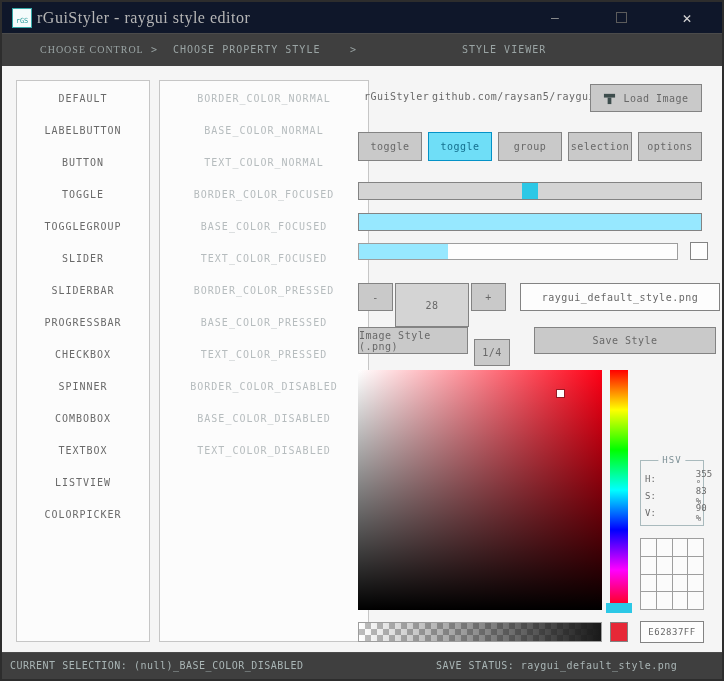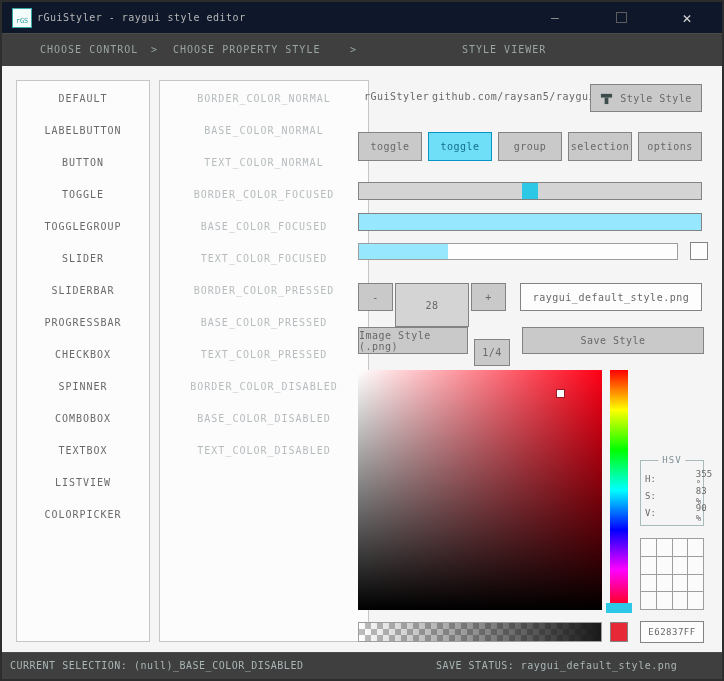--- a/index.html
+++ b/index.html
@@ -8,33 +8,33 @@
 
   #window { position:relative; width:724px; height:681px; background:#f5f5f5;
             border:2px solid #2d2d2d; overflow:hidden; }
 
   
   .titlebar { position:absolute; left:0; top:0; right:0; height:31px; background:#0f172a;
               display:flex; align-items:center; padding:0 10px; gap:5px; }
   .app-icon { width:20px; height:20px; background:#f4fbfb; border:1px solid #35a8a8;
               color:#2b9c9c; font-size:7px; line-height:7px; display:flex;
               align-items:flex-end; justify-content:center; padding-bottom:2px; }
-  .win-title { color:#b6b6b6; font-size:10px; letter-spacing:.5px; }
+  .win-title { color:#b6b6b6; font-size:16px; letter-spacing:.5px;font-family:Liberation Serif, serif; }
   .win-controls { margin-left:auto; display:flex; align-items:center; gap:44px; padding-right:14px; }
   .win-btn { width:22px; height:22px; display:flex; align-items:center; justify-content:center;
              font-size:13px; cursor:default; }
   .glyph-min { color:#9a9a9a; }
   .glyph-max { width:11px; height:11px; border:1px solid #5c5c5c; }
   .glyph-close { color:#d2d2d2; font-size:15px; }
 
   
   .menubar { position:absolute; left:0; top:31px; right:0; height:33px; background:#3f3f3f;
              border-top:1px solid #4b4b4b; }
   .menubar span { position:absolute; top:10px; font-size:10px; letter-spacing:1px; color:#9aa4a4; }
-  .mi1 { left:38px; }  .ms1 { left:149px; }  .mi2 { left:171px; }
+  .mi1 { left:38px;font-family:Liberation Serif, serif; }  .ms1 { left:149px; }  .mi2 { left:171px; }
   .ms2 { left:348px; } .mi3 { left:460px; }
 
   
   .statusbar { position:absolute; left:0; bottom:0; right:0; height:27px; background:#3f3f3f;
                border-top:1px solid #4b4b4b; }
   .statusbar span { position:absolute; top:7px; font-size:10px; letter-spacing:.5px; color:#a9b5b5; }
   .st-left { left:8px; }  .st-right { left:434px; }
 
   
   .list-panel { position:absolute; top:78px; height:562px; background:#fcfcfc;
@@ -78,25 +78,25 @@
 
   #progressbar { position:absolute; left:356px; top:241px; width:320px; height:17px;
                  background:#fdfdfd; border:1px solid #9d9d9d; }
   #progress-fill { position:absolute; left:0; top:0; bottom:0; width:28%; background:var(--accent); }
 
   #checkbox { left:688px; top:240px; width:18px; height:18px; }
 
   #spin-minus { left:356px; top:281px; width:35px; height:28px; }
   #spin-value { left:393px; top:281px; width:74px; height:44px; background:#d4d4d4; }
   #spin-plus  { left:469px; top:281px; width:35px; height:28px; }
-  #filename-box { left:518px; top:281px; width:182px; height:28px; }
+  #filename-box { left:518px; top:281px; width:200px; height:28px; }
 
   #btn-image { left:356px; top:325px; width:110px; height:27px; }
   #btn-ratio { left:472px; top:325px; width:36px;  height:27px;margin-top:12px; }
-  #btn-save  { left:520px; top:325px; width:182px; height:27px; }
+  #btn-save  { left:532px; top:325px; width:182px; height:27px; }
 
   
   #color-panel { position:absolute; left:356px; top:368px; width:244px; height:240px;
                  background:
                    linear-gradient(to bottom, rgba(0,0,0,0) 0%, #000 100%),
                    linear-gradient(to right, #ffffff 0%, #ff0015 100%); }
   #color-marker { position:absolute; left:calc(83% - 4px); top:calc(10% - 4px);
                   width:7px; height:7px; background:#fff; outline:1px solid rgba(0,0,0,.35); }
 
   #hue-bar { position:absolute; left:608px; top:368px; width:18px; height:240px;
@@ -197,21 +197,21 @@
       <div class="prop-item">TEXT_COLOR_DISABLED</div>
     </div>
 
   <div class="brand">rGuiStyler</div>
   <div class="repo">github.com/raysan5/raygui</div>
   <div id="btn-load" class="rbtn">
     <svg width="13" height="13" viewBox="0 0 14 14">
       <rect x="1" y="2" width="12" height="4" fill="#3d4d4d"></rect>
       <rect x="5" y="6" width="4" height="7" fill="#3d4d4d"></rect>
     </svg>
-    <span>Style Style</span>
+    <span>Load Image</span>
   </div>
 
   <div id="toggle-row">
       <div class="toggle-btn">toggle</div>
       <div class="toggle-btn active">toggle</div>
       <div class="toggle-btn">group</div>
       <div class="toggle-btn">selection</div>
       <div class="toggle-btn">options</div>
     </div>
 

